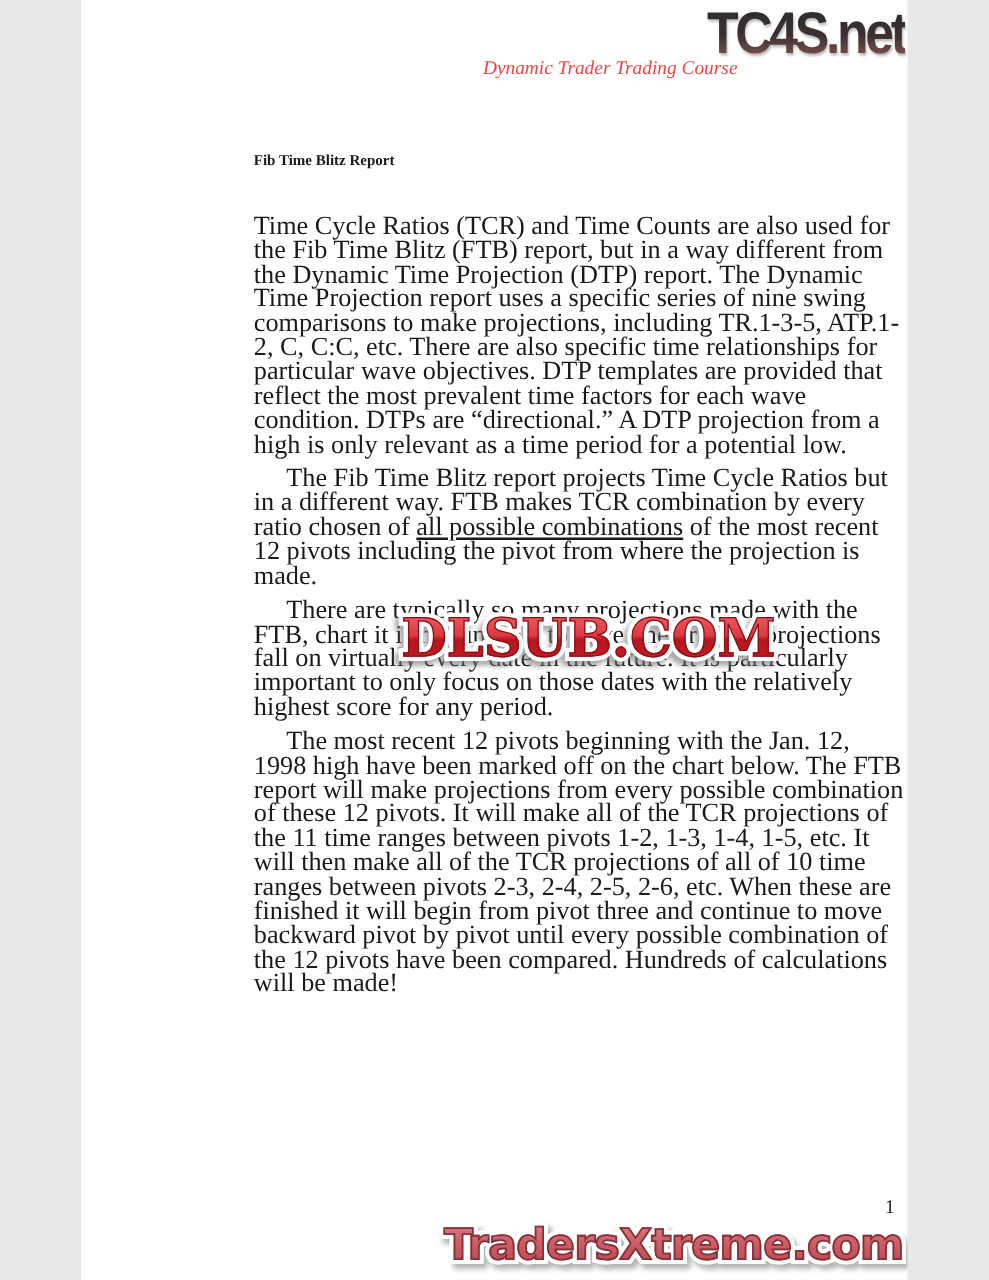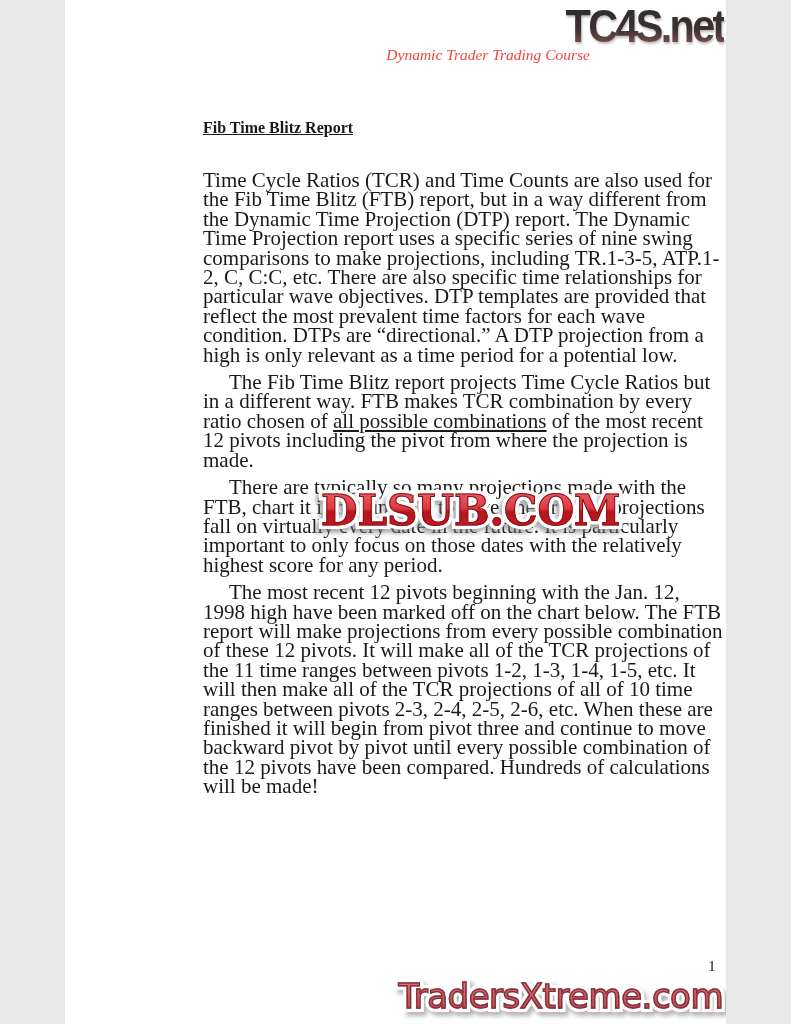--- a/index.html
+++ b/index.html
@@ -32,22 +32,22 @@
     position:absolute;top:46px;right:136px;
     font-style:italic;
     font-size:15.5px;
     color:#ef4444;
     white-space:nowrap;
   }
 
   
   .content{position:absolute;left:138px;top:118px;width:521px;}
   .content h1{
-    font-size:16px;line-height:20px;
-    font-weight:bold;margin:0 0 33px 0;text-decoration:underline;
+    font-size:12px;line-height:20px;
+    font-weight:bold;margin:0 0 33px 0;
   }
   .content p{
     font-size:21px;line-height:19.4px;
     margin:0 0 8px 0;text-align:left;
   }
   .content p.indent{text-indent:26px;}
   .content .u{text-decoration:underline;margin-top:30px;}
 
   
   .sticker{position:absolute;white-space:nowrap;}
@@ -70,21 +70,21 @@
   .dlsub .fill{
     background:linear-gradient(180deg,#ea646b 0%,#dd3a42 44%,#b5161d 52%,#c81e25 100%);
     -webkit-background-clip:text;background-clip:text;
     color:transparent;
     -webkit-text-stroke:1px #8a0f14;
   }
 
   .tx-logo{
     right:3px;top:976px;
     font-family:"DejaVu Sans", sans-serif;
-    font-weight:normal;
+    font-weight:bold;
     font-size:34px;line-height:40px;
     letter-spacing:-0.5px;
   }
   .tx-logo .stroke{filter:drop-shadow(3px 4px 2px rgba(150,150,150,0.7));}
   .tx-logo .fill{
     background:linear-gradient(180deg,#dd8188 0%,#cd5f66 45%,#b8444d 100%);
     -webkit-background-clip:text;background-clip:text;
     color:transparent;
     -webkit-text-stroke:1.4px #84313a;
   }

